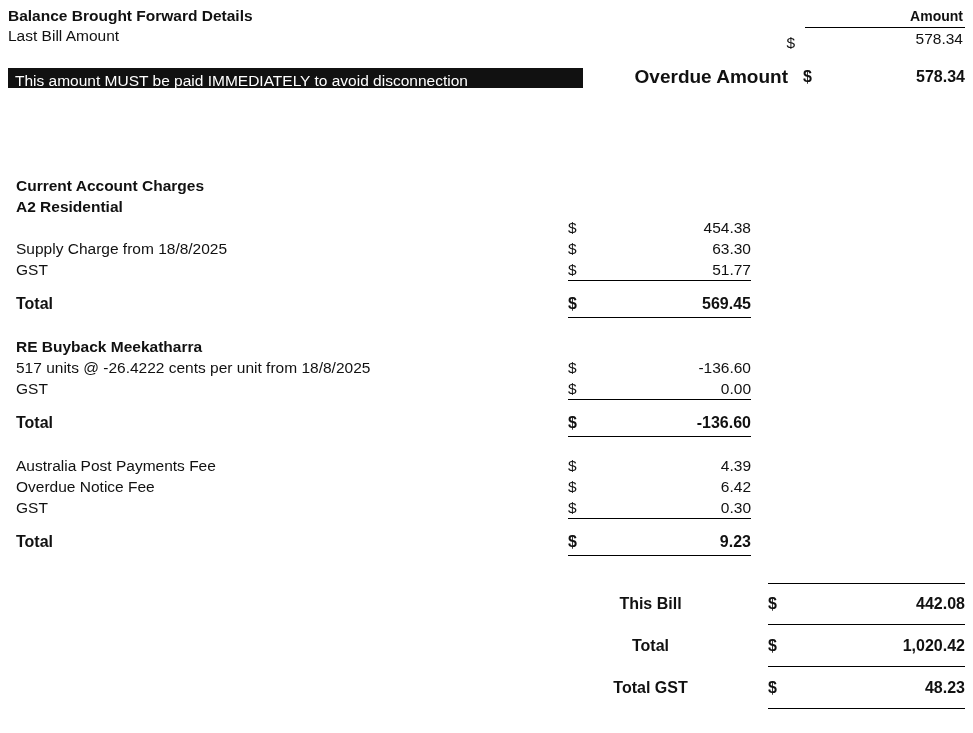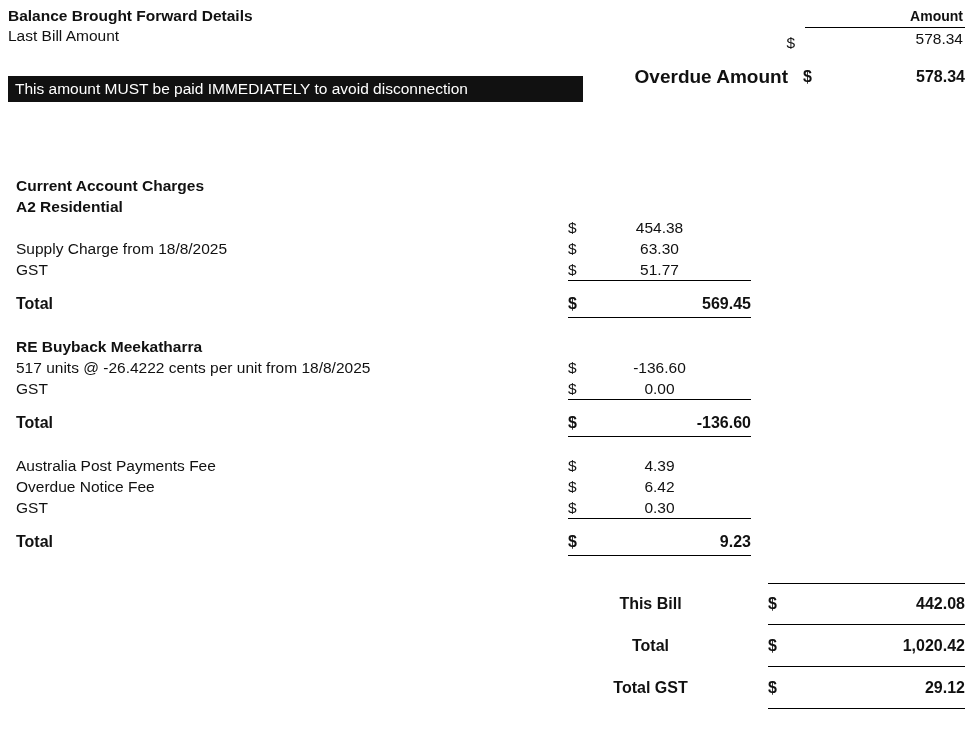--- a/index.html
+++ b/index.html
@@ -75,23 +75,23 @@
   .overdue-row {
     position: absolute;
     left: 8px;
     top: 64px;
     width: 957px;
     height: 26px;
   }
   .overdue-banner {
     position: absolute;
     left: 0;
-    top: 12px;
+    top: 4px;
     width: 575px;
-    height: 26px;
+    height: 20px;
     background: #111111;
     color: #ffffff;
     font-size: 15.5px;
     line-height: 26px;
     padding-left: 7px;
     box-sizing: border-box;
     white-space: nowrap;
   }
   .overdue-label {
     position: absolute;
@@ -151,21 +151,21 @@
     left: 552px;
     top: 0;
     font-size: 15.5px;
     line-height: 21px;
   }
   .li-amount {
     position: absolute;
     left: 552px;
     top: 0;
     width: 183px;
-    text-align: center;
+    text-align: right;
     font-size: 15.5px;
     line-height: 21px;
   }
   .rule {
     position: relative;
     height: 0;
     border-top: 1.6px solid #000;
     width: 183px;
     margin-left: 552px;
   }
@@ -370,18 +370,18 @@
     </div>
     <div class="sum-row">
       <span class="sum-label">Total</span>
       <span class="sum-dollar">$</span>
       <span class="sum-amount">1,020.42</span>
       <div class="sum-rule bottom"></div>
     </div>
     <div class="sum-row">
       <span class="sum-label">Total GST</span>
       <span class="sum-dollar">$</span>
-      <span class="sum-amount">29.12</span>
+      <span class="sum-amount">48.23</span>
       <div class="sum-rule bottom"></div>
     </div>
   </div>
 
 </div>
 
 </body></html>

